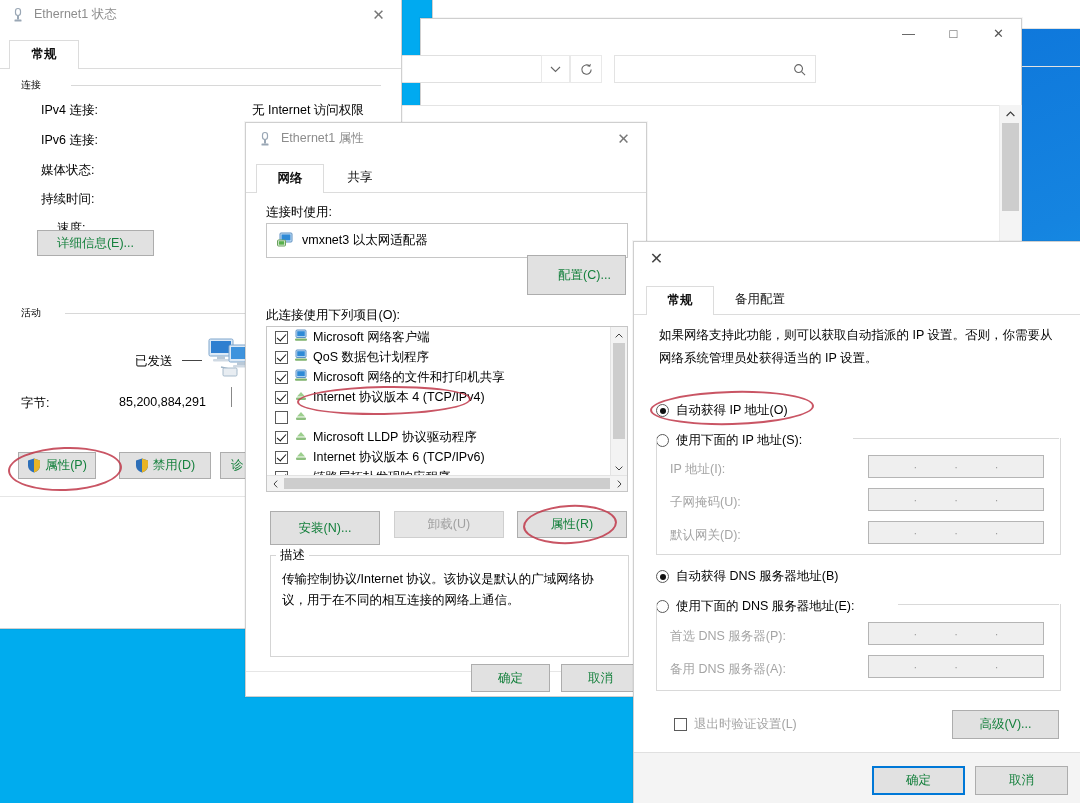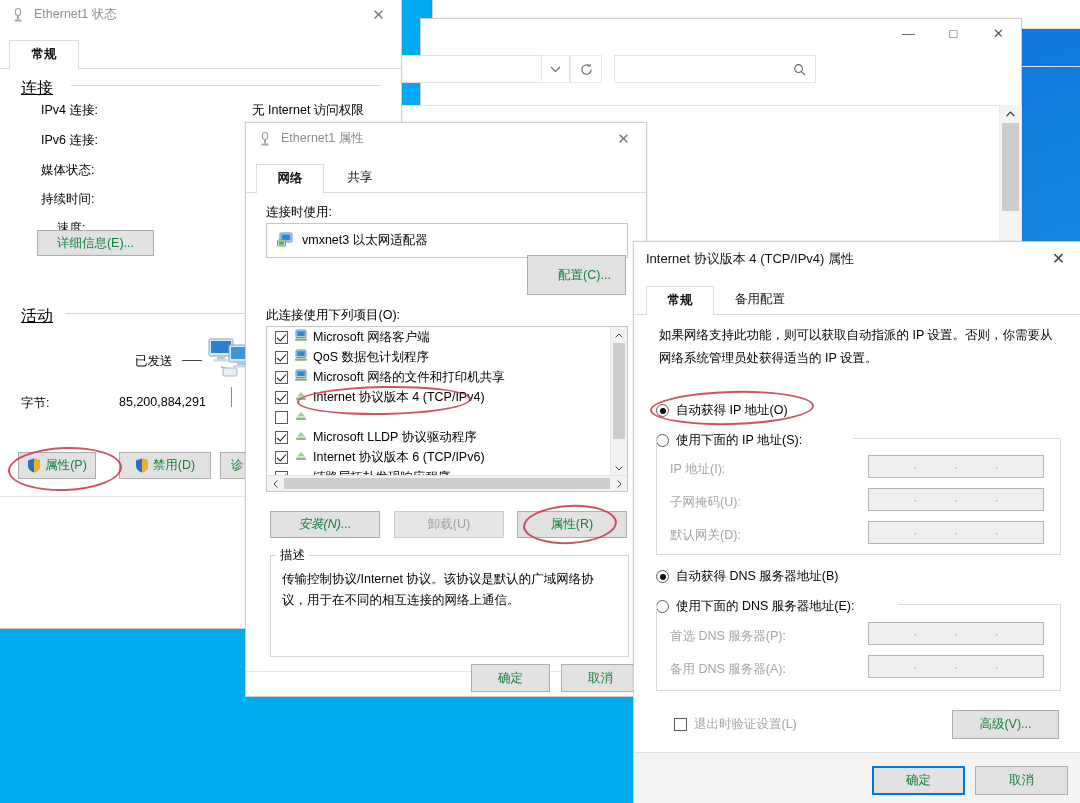--- a/index.html
+++ b/index.html
@@ -32,21 +32,21 @@
        border-bottom:none;margin-right:2px;color:#111;}
   .tab.active{border-color:#dcdcdc;background:#fff;position:relative;top:1px;}
 
   
   .btn{background:#e1e1e1;border:1px solid #adadad;font-size:12.5px;color:#15803d;
        display:inline-flex;align-items:center;justify-content:center;
        font-family:"Liberation Sans","DejaVu Sans",sans-serif;box-sizing:border-box;}
   .btn.disabled{color:#a0a0a0;border-color:#cfcfcf;background:#e6e6e6;}
   .btn.default{border:2px solid #0078d7;background:#e1e1e1;}
 
-  .sec-label{font-size:16px;text-decoration:underline;}
+  .sec-label{font-size:10px;}
   .rule{height:1px;background:#d8d8d8;}
 
   .shield{width:14px;height:15px;flex:0 0 auto;margin-right:4px;}
 
   
   .ann{position:absolute;border:2.5px solid #c0394b;border-radius:50%;
        pointer-events:none;opacity:.86;}
 
   .radio{width:13px;height:13px;border-radius:50%;border:1px solid #5a5a5a;
      background:#fff;box-sizing:border-box;display:inline-block;position:relative;
@@ -356,42 +356,41 @@
       <div style="flex:1;height:11px;background:#cdcdcd;margin:0 1px;"></div>
       <div style="width:16px;display:flex;justify-content:center;">
         <svg width="5" height="8" viewBox="0 0 5 8">
             <path d=".8 .6 L4 4 L.8 7.4" stroke="#444" stroke-width="1" fill="none"></path>
           <path d="M.8 .6 L4 4 L.8 7.4" stroke="#444" stroke-width="1" fill="none"></path>
           </svg>
       </div>
     </div>
   </div>
 
-  <div class="btn" style="position:absolute;left:24px;top:388px;width:110px;height:27px;font-style:italic;">安装(N)...</div>
+  <div class="btn" style="position:absolute;left:24px;top:388px;width:110px;height:34px;">安装(N)...</div>
   <div class="btn disabled" style="position:absolute;left:148px;top:388px;width:110px;height:27px;">卸载(U)</div>
   <div class="btn" style="position:absolute;left:271px;top:388px;width:110px;height:27px;">属性(R)</div>
 
   <div style="position:absolute;left:24px;top:432px;width:357px;height:100px;border:1px solid #d5d5d5;"></div>
   <div style="position:absolute;left:30px;top:424px;background:#fff;padding:0 4px;">描述</div>
   <div style="position:absolute;left:36px;top:446px;width:330px;line-height:21px;">传输控制协议/Internet 协议。该协议是默认的广域网络协议，用于在不同的相互连接的网络上通信。</div>
 
   <div class="rule" style="position:absolute;left:0;top:548px;width:400px;background:#e6e6e6;"></div>
 
 </div>
 
 <div class="btn" style="position:absolute;left:471px;top:664px;width:79px;height:28px;">确定</div>
 <div class="btn" style="position:absolute;left:561px;top:664px;width:79px;height:28px;">取消</div>
 <div style="position:absolute;left:245px;top:648px;width:400px;height:47px;background:#f4f4f4;z-index:-1;border:1px solid #e2e2e2;border-top:none;"></div>
 
 <div class="ann" style="left:297px;top:386px;width:170px;height:25px;transform:rotate(-1deg);"></div>
 <div class="ann" style="left:523px;top:505px;width:90px;height:35px;transform:rotate(-3deg);"></div>
 
 <div class="win" style="left:633px;top:241px;width:447px;height:562px;border-color:#cfcfcf;">
   <div class="titlebar" style="height:34px;">
-    <span class="title-txt" style="color:#111;margin-left:12px;font-size:13px;">Internet 协议版本 4 (TCP/IPv4) 属性</span>
     <div class="winbtns">
       <div class="winbtn" style="font-size:16px;color:#444;">✕</div>
     </div>
   </div>
 
   <div class="tabstrip" style="padding-left:12px;">
     <div class="tab active" style="font-weight:bold;min-width:40px;text-align:center;">常规</div>
     <div class="tab" style="min-width:60px;text-align:center;">备用配置</div>
   </div>
 

